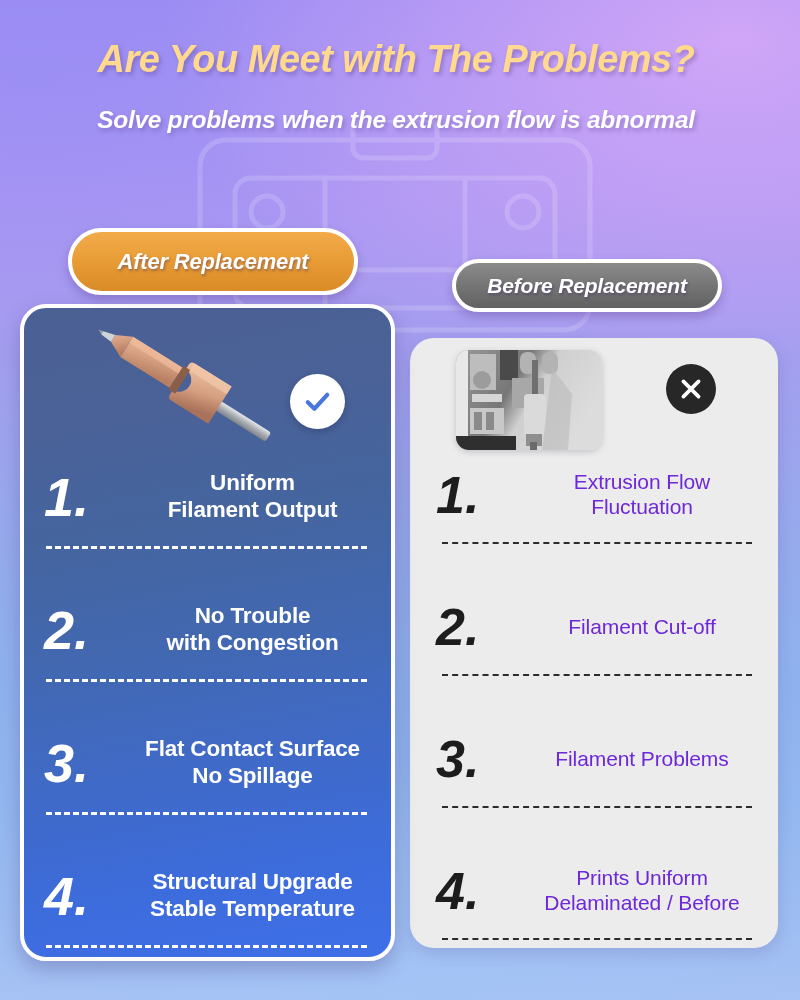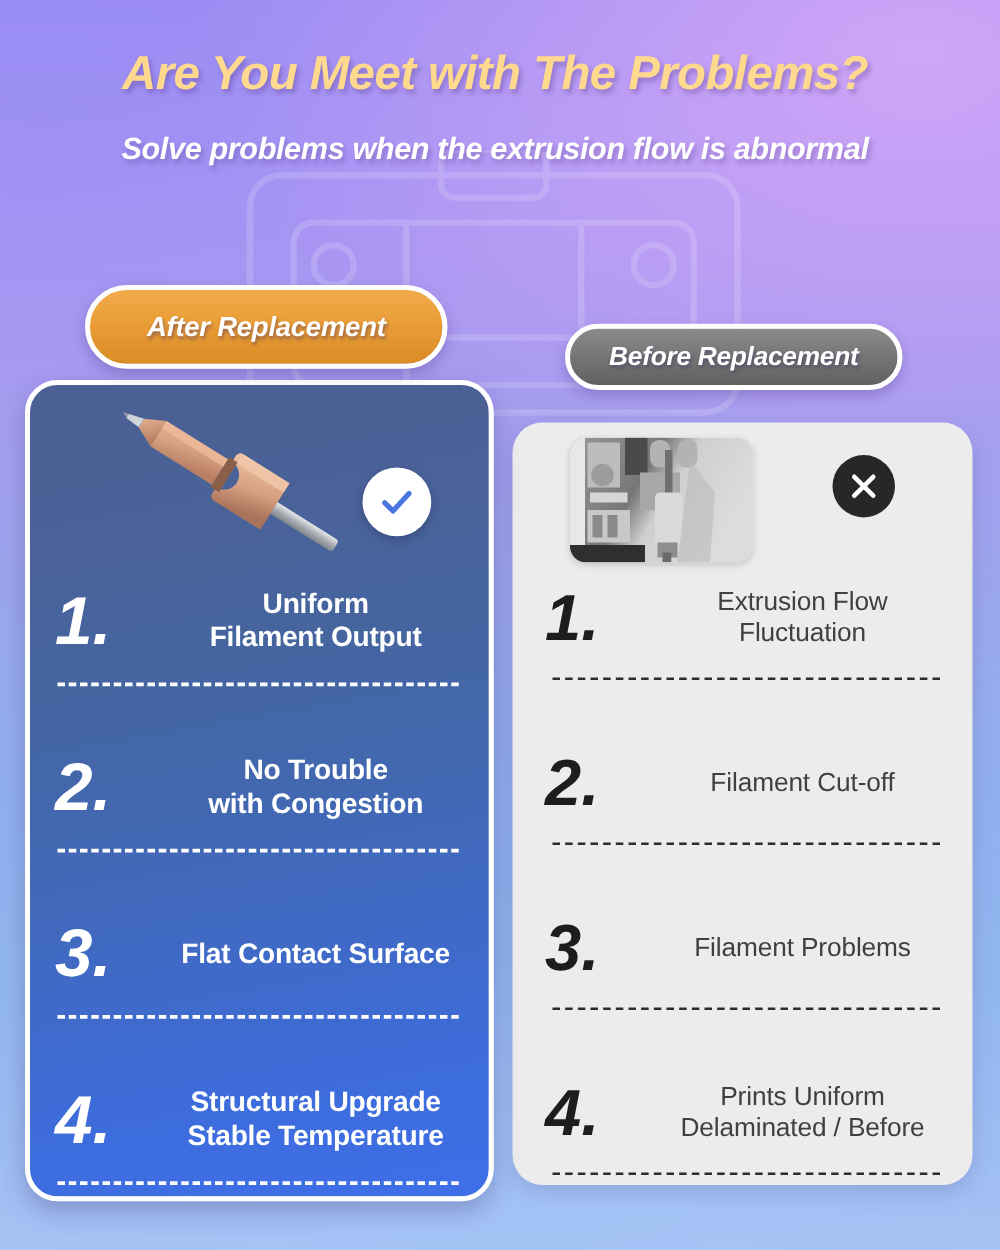--- a/index.html
+++ b/index.html
@@ -216,21 +216,21 @@
     height: 0;
     border-top: 3px dashed #ffffff;
     margin: 10px 2px 42px 2px;
   }
   .list-after .grp:last-child .sep { margin-bottom: 0; }
 
   
   .list-before .row { height: 78px; }
   .list-before .row-num { color: #1d1d1d; font-size: 52px; }
   .list-before .row-text {
-    color: #404040;
+    color: #6d28d9;
     font-size: 21px;
     font-weight: normal;
     letter-spacing: -0.1px;
   }
   .list-before .sep {
     height: 0;
     border-top: 2.5px dashed #2c2c2c;
     margin: 8px 4px 44px 6px;
   }
   .list-before .grp:last-child .sep { margin-bottom: 0; }
@@ -422,20 +422,21 @@
         </div>
       </div>
       <div class="sep"></div>
     </div>
 
     <div class="grp">
       <div class="row">
         <div class="row-num">3.</div>
         <div class="row-text">
           <div>Flat Contact Surface</div>
+          <div>No Spillage</div>
         </div>
       </div>
       <div class="sep"></div>
     </div>
 
     <div class="grp">
       <div class="row">
         <div class="row-num">4.</div>
         <div class="row-text">
           <div>Structural Upgrade</div>

